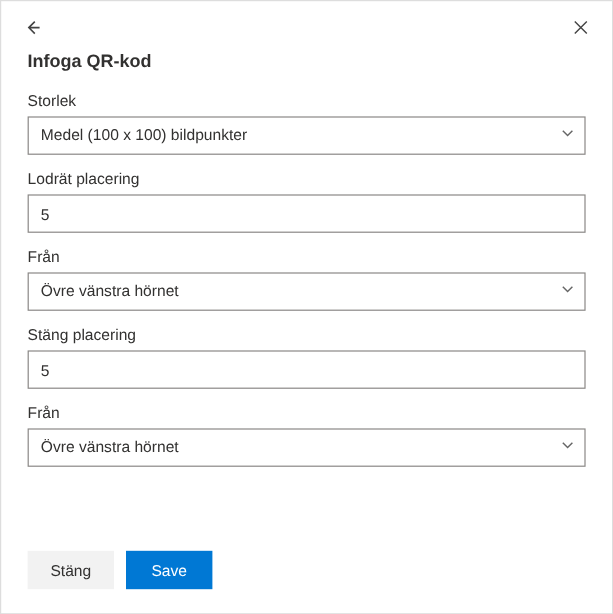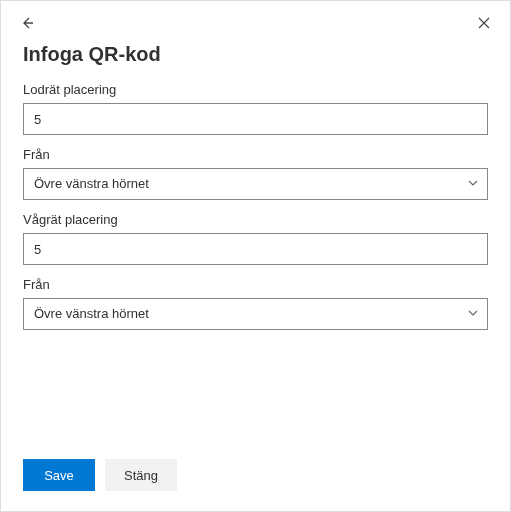--- a/index.html
+++ b/index.html
@@ -24,21 +24,21 @@
       display: flex;
       align-items: center;
       justify-content: center;
       cursor: pointer;
       color: #444;
       background: none;
       border: none;
       font-size: 16px;
     }
     .title {
-      font-size: 20px;
+      font-size: 15px;
       font-weight: 600;
       color: #323130;
       padding: 8px 34px 16px 22px;
     }
     .form {
       padding: 0 22px;
     }
     .field {
       margin-bottom: 12px;
     }
@@ -118,53 +118,64 @@
     <svg width="14" height="14" viewBox="0 0 14 14" fill="none" stroke="currentColor" stroke-width="1.2">
       <path d="M2 2 L12 12 M12 2 L2 12"></path>
     </svg>
   </button>
 </div>
 
 <h1 class="title">Infoga QR-kod</h1>
 
 <div class="form">
 
+  <div class="field">
+    <label class="label">Storlek</label>
+    <div class="select-box">
+      <div class="select-value">Medel (100 x 100) bildpunkter</div>
+      <span class="chevron">
+        <svg width="12" height="12" viewBox="0 0 12 12" fill="none" stroke="currentColor" stroke-width="1.2">
+            <path d="M2 4 L6 8 L10 4"></path>
+          </svg>
+      </span>
+    </div>
+  </div>
 
   <div class="field">
     <label class="label">Lodrät placering</label>
     <input class="text-input" value="5" style="">
   </div>
 
   <div class="field">
     <label class="label">Från</label>
     <div class="select-box">
       <div class="select-value">Övre vänstra hörnet</div>
       <span class="chevron">
         <svg width="12" height="12" viewBox="0 0 12 12" fill="none" stroke="currentColor" stroke-width="1.2">
             <path d="M2 4 L6 8 L10 4"></path>
           </svg>
       </span>
     </div>
   </div>
 
   <div class="field">
-    <label class="label">Vågrät placering</label>
+    <label class="label">Stäng placering</label>
     <input class="text-input" value="5" style="">
   </div>
 
   <div class="field">
     <label class="label">Från</label>
     <div class="select-box">
       <div class="select-value">Övre vänstra hörnet</div>
       <span class="chevron">
         <svg width="12" height="12" viewBox="0 0 12 12" fill="none" stroke="currentColor" stroke-width="1.2">
             <path d="M2 4 L6 8 L10 4"></path>
           </svg>
       </span>
     </div>
   </div>
 
 </div>
 
 <div class="footer">
+  <button class="btn btn-secondary">Stäng</button>
   <button class="btn btn-primary">Save</button>
-  <button class="btn btn-secondary">Stäng</button>
 </div>
 
 </body></html>

